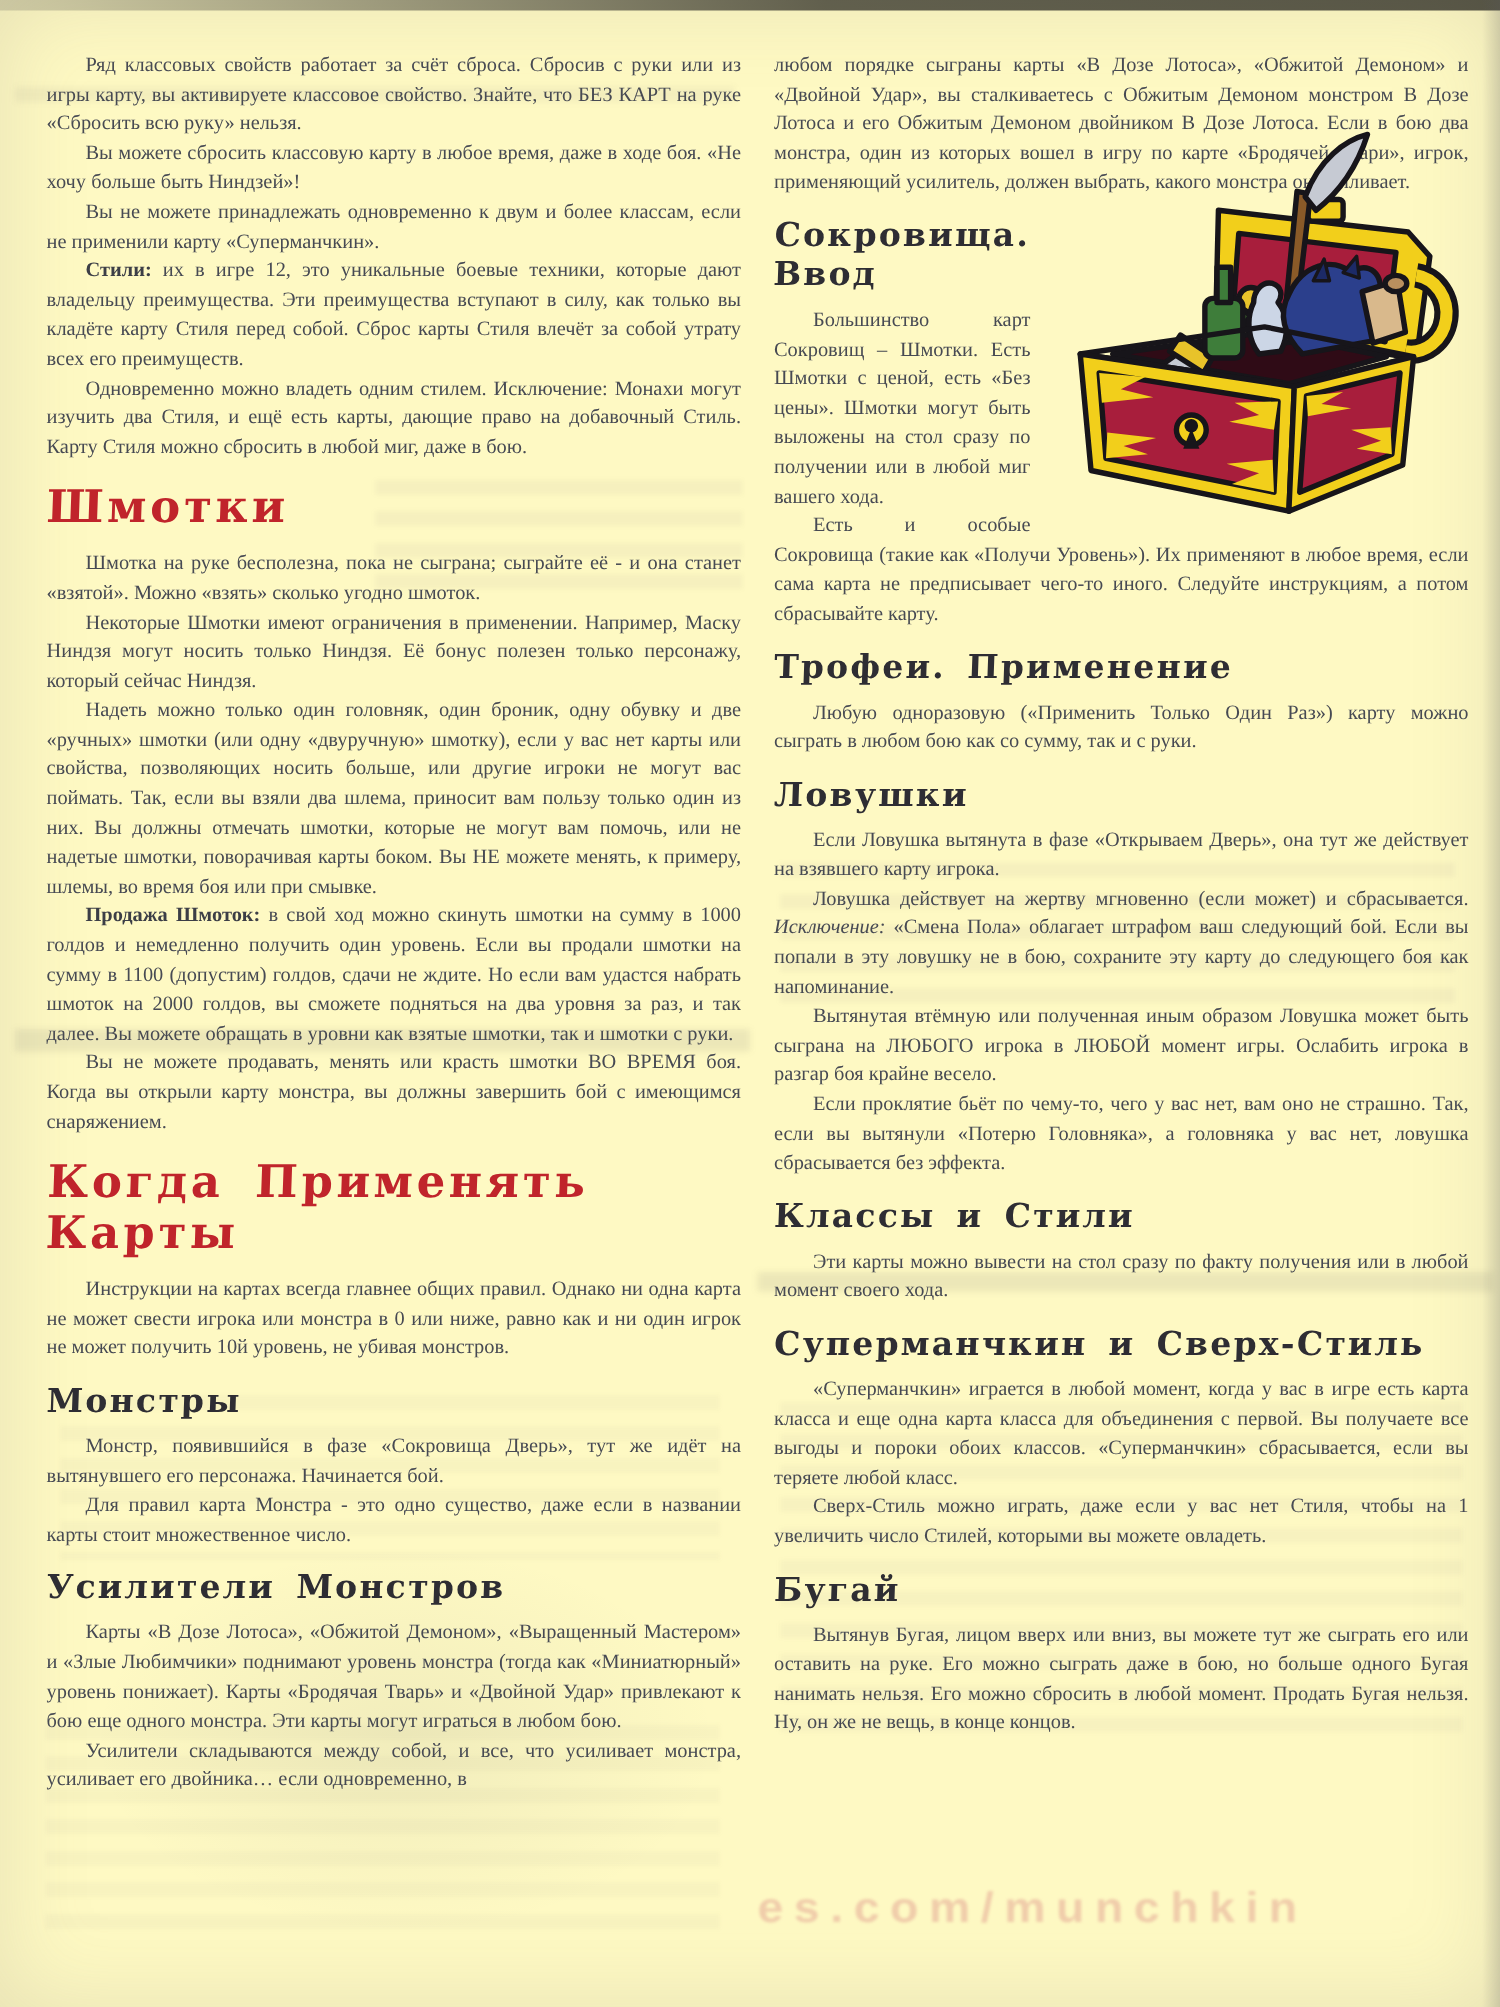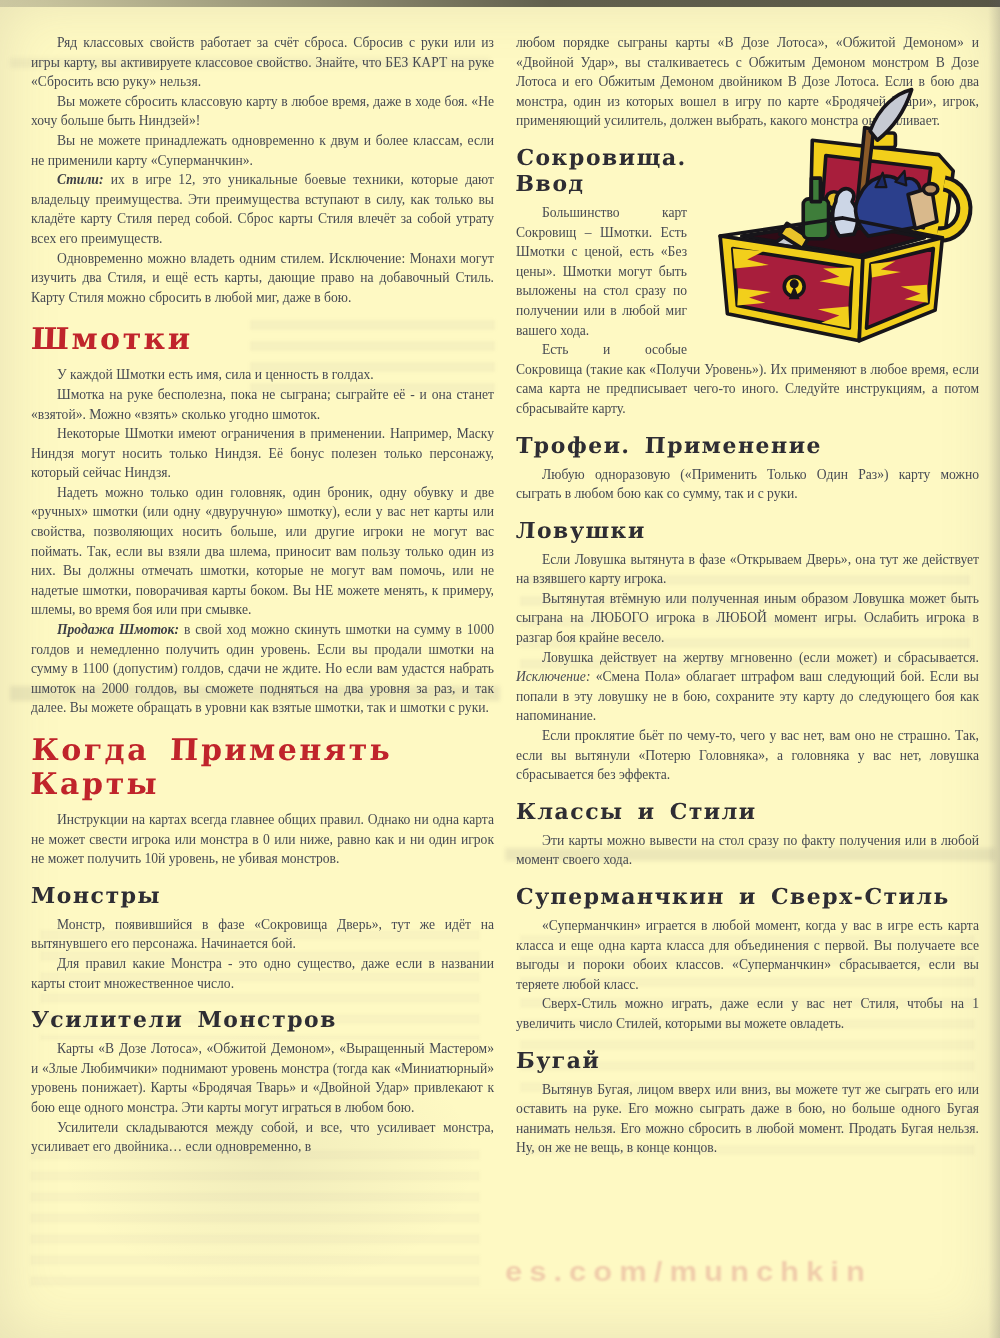--- a/index.html
+++ b/index.html
@@ -38,21 +38,21 @@
 
   p.body{
     margin:0;
     font-size:13.6px;
     line-height:19.6px;
     color:#474a53;
     text-align:justify;
     text-indent:26px;
   }
   p.body.noind{text-indent:0;}
-  p.body b{color:#3c3e46;font-style:italic;}
+  p.body b{color:#3c3e46;}
   .h-red{
     font-family:"DejaVu Serif", serif;
     font-weight:bold;
     color:#c0242b;
     font-size:30px;
     line-height:34px;
     letter-spacing:2.5px;
     word-spacing:8px;
     margin:15px 0 9px 0;
     transform:skewX(-2deg);
@@ -111,32 +111,32 @@
   <div class="blotch"></div>
 
   <div class="col left">
     <p class="body">Ряд классовых свойств работает за счёт сброса. Сбросив с руки или из игры карту, вы активируете классовое свойство. Знайте, что БЕЗ КАРТ на руке «Сбросить всю руку» нельзя.</p>
     <p class="body">Вы можете сбросить классовую карту в любое время, даже в ходе боя. «Не хочу больше быть Ниндзей»!</p>
     <p class="body">Вы не можете принадлежать одновременно к двум и более классам, если не применили карту «Суперманчкин».</p>
     <p class="body"><b>Стили:</b><span> их в игре 12, это уникальные боевые техники, которые дают владельцу преимущества. Эти преимущества вступают в силу, как только вы кладёте карту Стиля перед собой. Сброс карты Стиля влечёт за собой утрату всех его преимуществ.</span></p>
     <p class="body">Одновременно можно владеть одним стилем. Исключение: Монахи могут изучить два Стиля, и ещё есть карты, дающие право на добавочный Стиль. Карту Стиля можно сбросить в любой миг, даже в бою.</p>
 
     <h1 class="h-red">Шмотки</h1>
-    <p class="body">У каждой Шмотки есть имя, сила и ценность в голдах.</p>
     <p class="body">Шмотка на руке бесполезна, пока не сыграна; сыграйте её - и она станет «взятой». Можно «взять» сколько угодно шмоток.</p>
     <p class="body">Некоторые Шмотки имеют ограничения в применении. Например, Маску Ниндзя могут носить только Ниндзя. Её бонус полезен только персонажу, который сейчас Ниндзя.</p>
     <p class="body">Надеть можно только один головняк, один броник, одну обувку и две «ручных» шмотки (или одну «двуручную» шмотку), если у вас нет карты или свойства, позволяющих носить больше, или другие игроки не могут вас поймать. Так, если вы взяли два шлема, приносит вам пользу только один из них. Вы должны отмечать шмотки, которые не могут вам помочь, или не надетые шмотки, поворачивая карты боком. Вы НЕ можете менять, к примеру, шлемы, во время боя или при смывке.</p>
     <p class="body"><b>Продажа Шмоток:</b><span> в свой ход можно скинуть шмотки на сумму в 1000 голдов и немедленно получить один уровень. Если вы продали шмотки на сумму в 1100 (допустим) голдов, сдачи не ждите. Но если вам удастся набрать шмоток на 2000 голдов, вы сможете подняться на два уровня за раз, и так далее. Вы можете обращать в уровни как взятые шмотки, так и шмотки с руки.</span></p>
+    <p class="body">Вы не можете продавать, менять или красть шмотки ВО ВРЕМЯ боя. Когда вы открыли карту монстра, вы должны завершить бой с имеющимся снаряжением.</p>
 
     <h1 class="h-red">Когда Применять Карты</h1>
     <p class="body">Инструкции на картах всегда главнее общих правил. Однако ни одна карта не может свести игрока или монстра в 0 или ниже, равно как и ни один игрок не может получить 10й уровень, не убивая монстров.</p>
 
     <h2 class="h-black">Монстры</h2>
     <p class="body">Монстр, появившийся в фазе «Сокровища Дверь», тут же идёт на вытянувшего его персонажа. Начинается бой.</p>
-    <p class="body">Для правил какие Монстра - это одно существо, даже если в названии карты стоит множественное число.</p>
+    <p class="body">Для правил карта Монстра - это одно существо, даже если в названии карты стоит множественное число.</p>
 
     <h2 class="h-black">Усилители Монстров</h2>
     <p class="body">Карты «В Дозе Лотоса», «Обжитой Демоном», «Выращенный Мастером» и «Злые Любимчики» поднимают уровень монстра (тогда как «Миниатюрный» уровень понижает). Карты «Бродячая Тварь» и «Двойной Удар» привлекают к бою еще одного монстра. Эти карты могут играться в любом бою.</p>
     <p class="body">Усилители складываются между собой, и все, что усиливает монстра, усиливает его двойника… если одновременно, в</p>
   </div>
 
   <div class="col right">
     <p class="body noind">любом порядке сыграны карты «В Дозе Лотоса», «Обжитой Демоном» и «Двойной Удар», вы сталкиваетесь с Обжитым Демоном монстром В Дозе Лотоса и его Обжитым Демоном двойником В Дозе Лотоса. Если в бою два монстра, один из которых вошел в игру по карте «Бродячей Твари», игрок, применяющий усилитель, должен выбрать, какого монстра он усиливает.</p>
 
     <div>
@@ -200,22 +200,22 @@
       <h2 class="h-black">Сокровища. Ввод</h2>
       <p class="body">Большинство карт Сокровищ – Шмотки. Есть Шмотки с ценой, есть «Без цены». Шмотки могут быть выложены на стол сразу по получении или в любой миг вашего хода.</p>
       <p class="body">Есть и особые Сокровища (такие как «Получи Уровень»). Их применяют в любое время, если сама карта не предписывает чего-то иного. Следуйте инструкциям, а потом сбрасывайте карту.</p>
     </div>
 
     <h2 class="h-black">Трофеи. Применение</h2>
     <p class="body">Любую одноразовую («Применить Только Один Раз») карту можно сыграть в любом бою как со сумму, так и с руки.</p>
 
     <h2 class="h-black">Ловушки</h2>
     <p class="body">Если Ловушка вытянута в фазе «Открываем Дверь», она тут же действует на взявшего карту игрока.</p>
+    <p class="body"><span>Ловушка действует на жертву мгновенно (если может) и сбрасывается. </span><i>Исключение:</i><span> «Смена Пола» облагает штрафом ваш следующий бой. Если вы попали в эту ловушку не в бою, сохраните эту карту до следующего боя как напоминание.</span></p>
     <p class="body">Вытянутая втёмную или полученная иным образом Ловушка может быть сыграна на ЛЮБОГО игрока в ЛЮБОЙ момент игры. Ослабить игрока в разгар боя крайне весело.</p>
-    <p class="body"><span>Ловушка действует на жертву мгновенно (если может) и сбрасывается. </span><i>Исключение:</i><span> «Смена Пола» облагает штрафом ваш следующий бой. Если вы попали в эту ловушку не в бою, сохраните эту карту до следующего боя как напоминание.</span></p>
     <p class="body">Если проклятие бьёт по чему-то, чего у вас нет, вам оно не страшно. Так, если вы вытянули «Потерю Головняка», а головняка у вас нет, ловушка сбрасывается без эффекта.</p>
 
     <h2 class="h-black">Классы и Стили</h2>
     <p class="body">Эти карты можно вывести на стол сразу по факту получения или в любой момент своего хода.</p>
 
     <h2 class="h-black">Суперманчкин и Сверх-Стиль</h2>
     <p class="body">«Суперманчкин» играется в любой момент, когда у вас в игре есть карта класса и еще одна карта класса для объединения с первой. Вы получаете все выгоды и пороки обоих классов. «Суперманчкин» сбрасывается, если вы теряете любой класс.</p>
     <p class="body">Сверх-Стиль можно играть, даже если у вас нет Стиля, чтобы на 1 увеличить число Стилей, которыми вы можете овладеть.</p>
 
     <h2 class="h-black">Бугай</h2>

